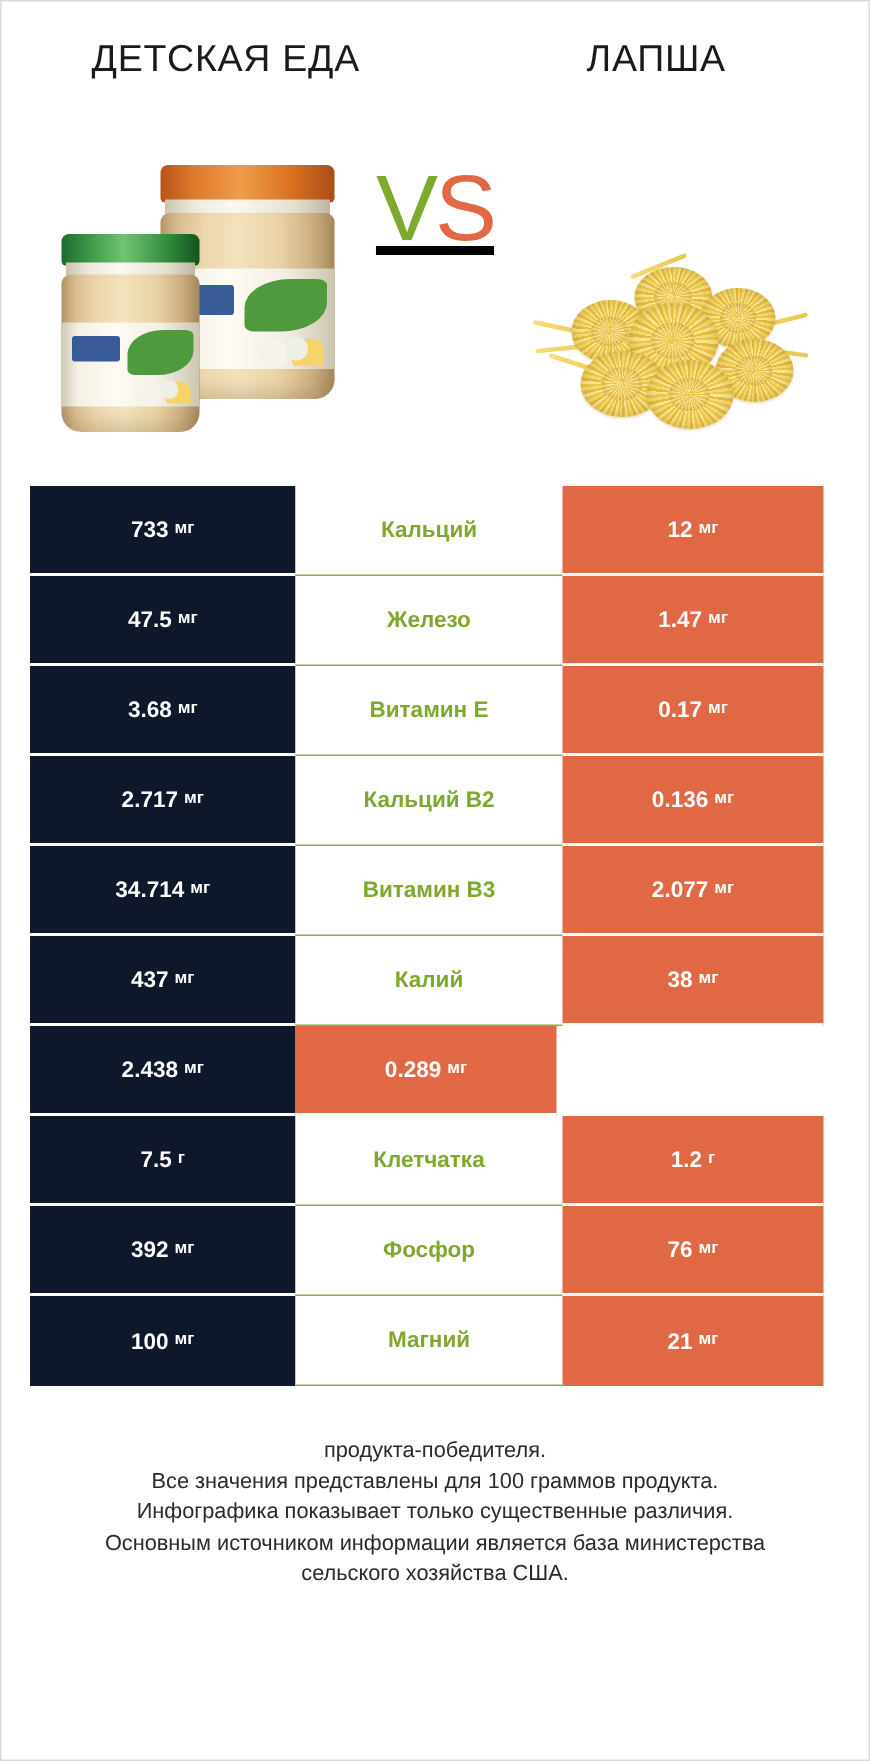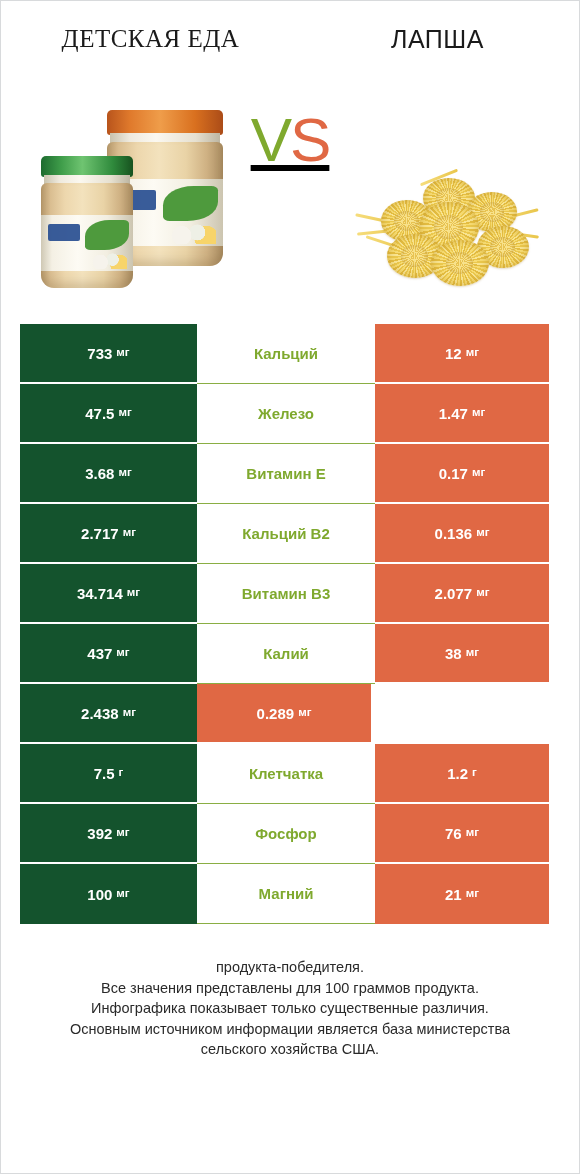--- a/index.html
+++ b/index.html
@@ -29,21 +29,21 @@
   .product-title {
     width: 215px;
     text-align: center;
     font-size: 25px;
     font-weight: 300;
     letter-spacing: 0.5px;
     line-height: 1.28;
     color: #1a1a1a;
     text-transform: uppercase;
   }
-  #title-left  { margin-left: 12px; font-family: Liberation Serif, serif; }
+  #title-left  { margin-left: 12px; }
   #title-right { margin-right: 4px; }
 
   
   #hero {
     position: relative;
     height: 215px;
     display: flex;
     align-items: flex-start;
     justify-content: space-between;
     padding: 0 34px;
@@ -171,21 +171,21 @@
   .cell {
     display: flex;
     align-items: center;
     justify-content: center;
     font-size: 15px;
     line-height: 1;
   }
 
   .cell-left {
     width: 177px;
-    background: #14532d;
+    background: #0f172a;
     color: #ffffff;
     font-weight: bold;
     border-bottom: 2px solid #ffffff;
   }
   .cell-mid {
     width: 178px;
     background: #ffffff;
     color: #7FA92E;
     font-weight: bold;
     border-bottom: 1px solid #8aae43;

